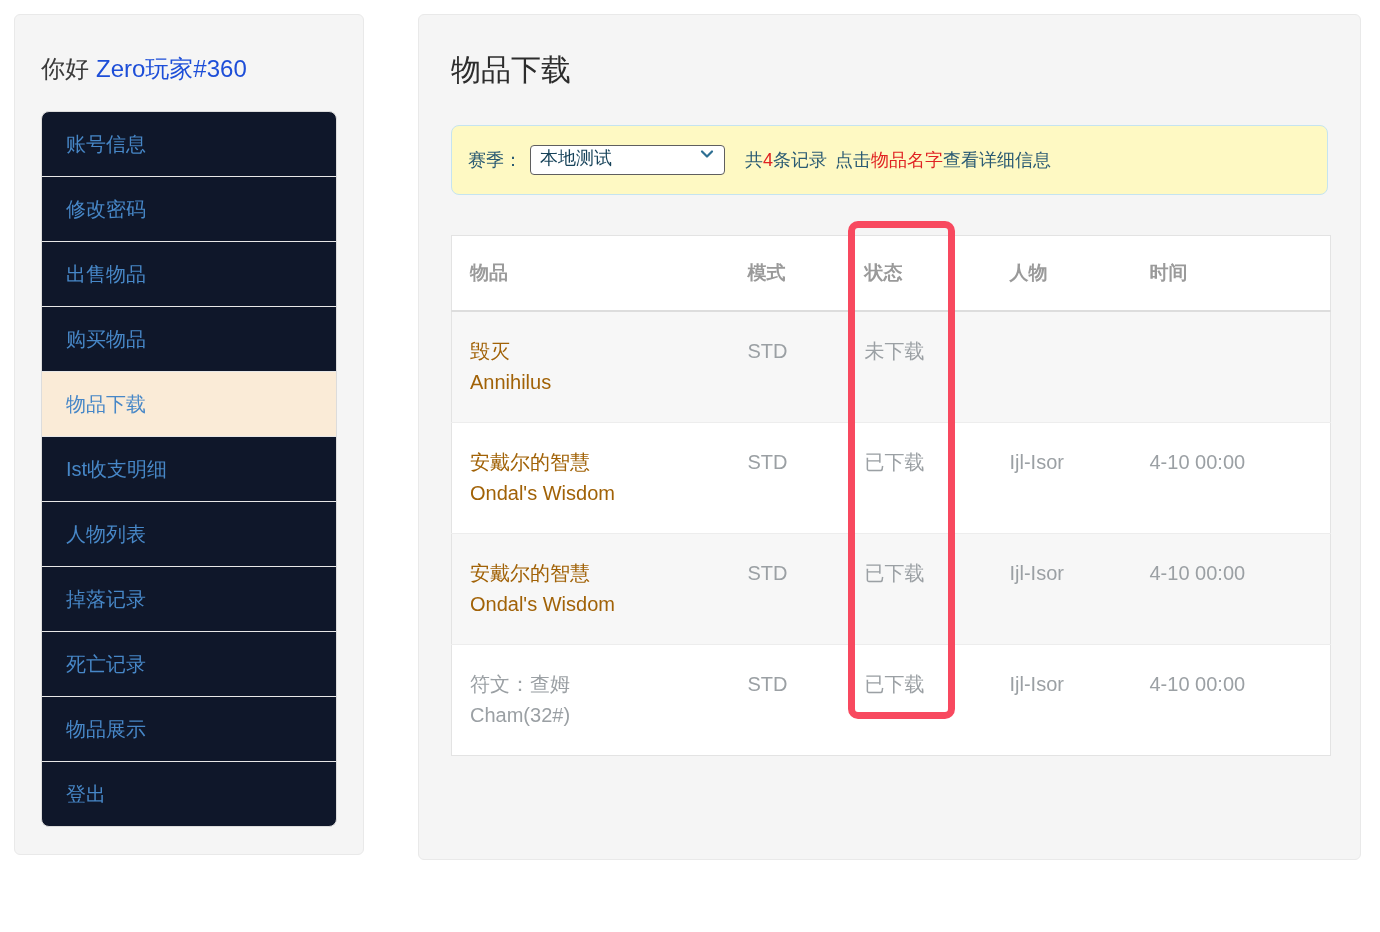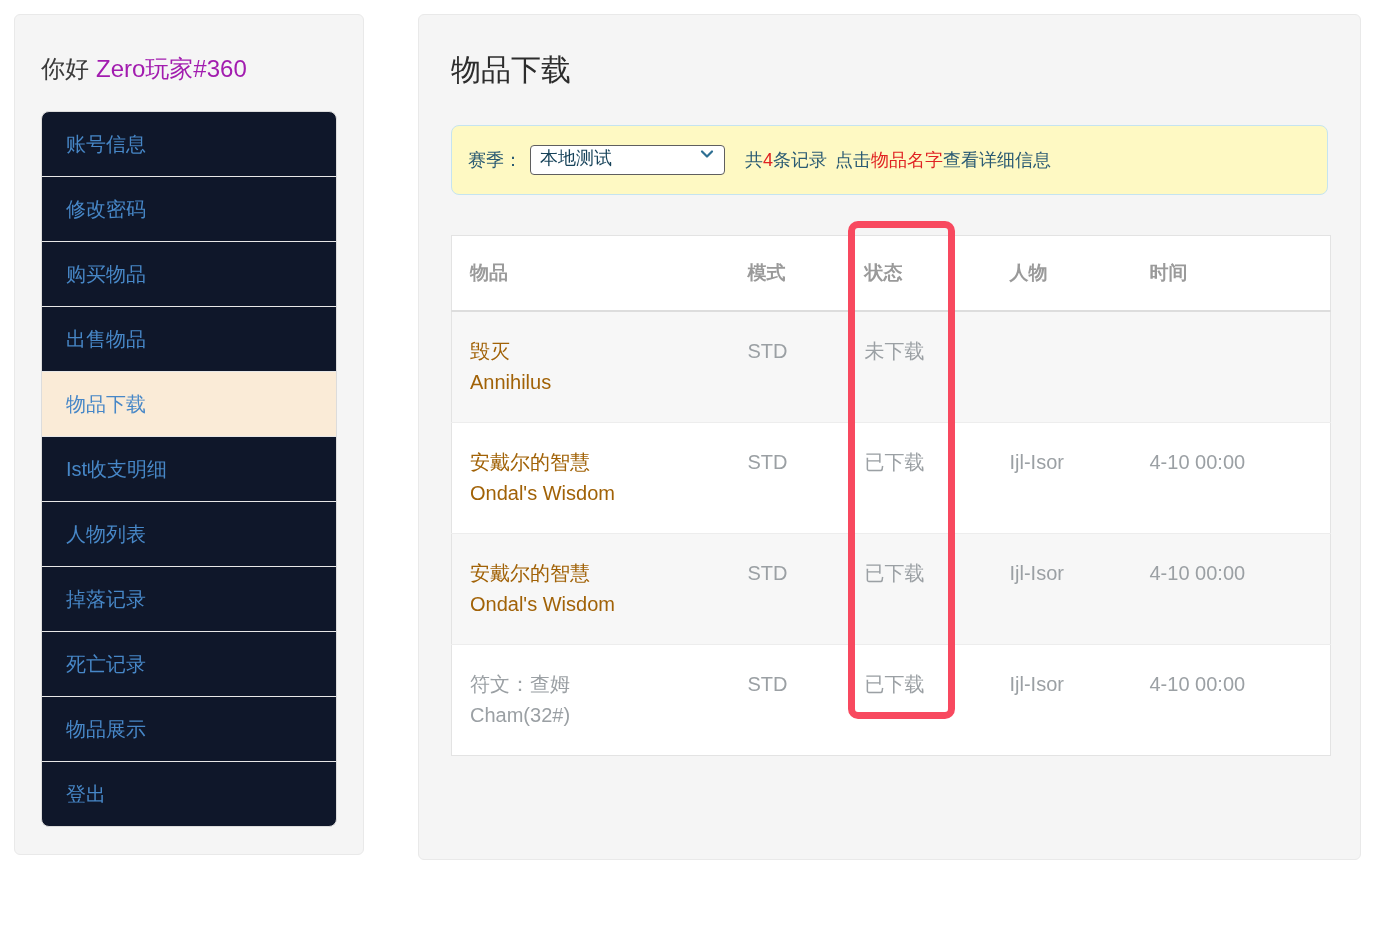--- a/index.html
+++ b/index.html
@@ -21,21 +21,21 @@
     border-radius: 6px;
     padding: 26px;
   }
   .greeting {
     margin: 12px 0 26px 0;
     font-size: 24px;
     line-height: 32px;
     color: #3a3a3a;
     white-space: nowrap;
   }
-  .greeting .username { color: #a21caf; margin-left: 7px; }
+  .greeting .username { color: #1d4ed8; margin-left: 7px; }
   .nav-list {
     list-style: none;
     background: #0f172a;
     border: 1px solid #dcdcdc;
     border-radius: 8px;
     overflow: hidden;
   }
   .nav-item {
     padding: 20px 24px;
     font-size: 20px;
@@ -136,22 +136,22 @@
 </head>
 <body>
 
 <aside class="sidebar-panel">
   <div class="greeting">
     <span>你好</span><span class="username">Zero玩家#360</span>
   </div>
   <ul class="nav-list" id="sidebar-list">
       <li class="nav-item"><span>账号信息</span></li>
       <li class="nav-item"><span>修改密码</span></li>
+      <li class="nav-item"><span>出售物品</span></li>
       <li class="nav-item"><span>购买物品</span></li>
-      <li class="nav-item"><span>出售物品</span></li>
       <li class="nav-item active"><span>物品下载</span></li>
       <li class="nav-item"><span>Ist收支明细</span></li>
       <li class="nav-item"><span>人物列表</span></li>
       <li class="nav-item"><span>掉落记录</span></li>
       <li class="nav-item"><span>死亡记录</span></li>
       <li class="nav-item"><span>物品展示</span></li>
       <li class="nav-item"><span>登出</span></li>
     </ul>
 </aside>
 

